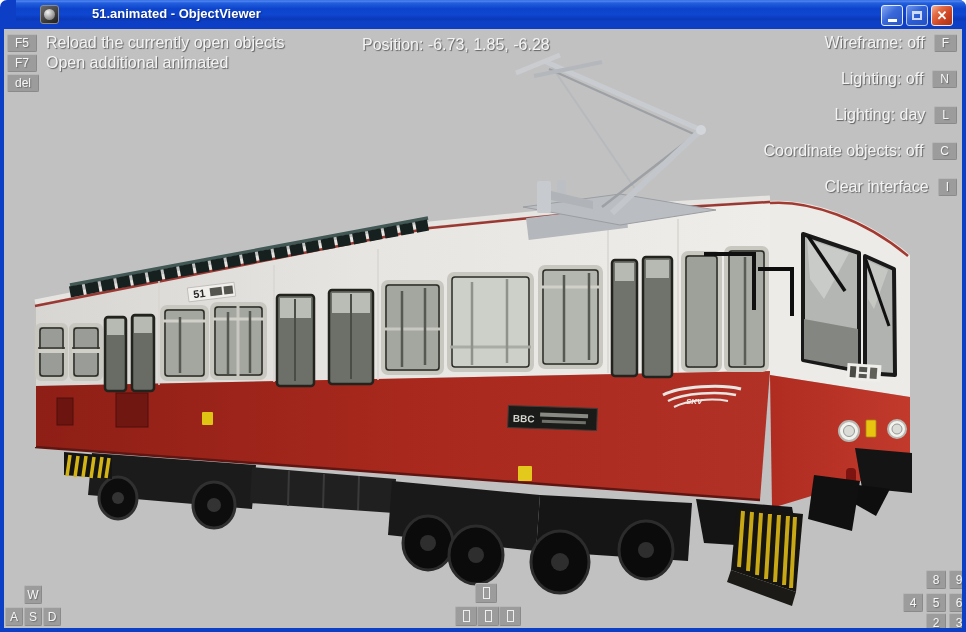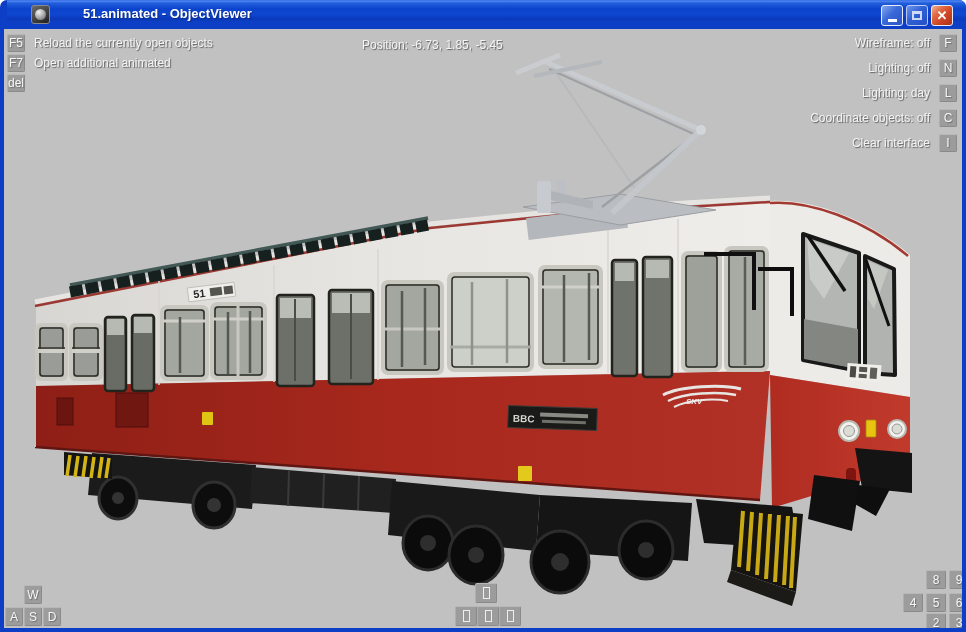--- a/index.html
+++ b/index.html
@@ -1,20 +1,20 @@
 <!DOCTYPE html>
 <html><head>
 <meta charset="utf-8">
 <style>
   html,body{margin:0;padding:0;background:#ffffff;}
   *{box-sizing:border-box;}
   .window{position:relative;width:966px;height:632px;background:#0c3ec6;
     font-family:"Liberation Sans",sans-serif;overflow:hidden;border-radius:7px 7px 0 0;}
   
-  .titlebar{position:absolute;top:0;left:7px;right:0;height:21px;
+  .titlebar{position:absolute;top:0;left:16px;right:0;height:21px;
     background:linear-gradient(180deg,#2a65e8 0%,#5287ef 5%,#2360dd 14%,#0d43cc 42%,#0f47d1 68%,#0a38bb 90%,#0d3dbd 100%);}
   .title-icon{position:absolute;left:24px;top:5px;width:19px;height:19px;border-radius:3px;
     background:linear-gradient(145deg,#6b6b6b,#1e1e1e);border:1px solid #8a8a8a;}
   .title-icon::after{content:"";position:absolute;left:3px;top:3px;width:11px;height:11px;border-radius:50%;
     background:radial-gradient(circle at 35% 30%,#f4f4f4,#9a9a9a 60%,#5c5c5c);}
   .title-text{position:absolute;left:76px;top:6px;color:#ffffff;font-weight:bold;font-size:13px;
     text-shadow:1px 1px 1px #0a2a86;white-space:nowrap;}
   .tb-buttons{position:absolute;top:5px;right:13px;display:flex;gap:3px;}
   .tb-btn{width:22px;height:21px;border-radius:3px;border:1px solid #e6ecfa;
     display:flex;align-items:center;justify-content:center;padding:0;}
@@ -22,29 +22,29 @@
   .tb-btn.max{opacity:.8;}
   .glyph-min{display:block;width:9px;height:3px;background:#ffffff;margin-top:9px;}
   .glyph-max{display:block;width:10px;height:9px;border:2px solid #ffffff;border-top-width:3px;}
   .tb-btn.close{background:linear-gradient(135deg,#f4b49c 0%,#e26b44 30%,#cc4423 62%,#aa3317 100%);}
   .glyph-close{color:#ffffff;font-size:13px;font-weight:bold;line-height:1;}
   
   .viewport{position:absolute;left:4px;top:29px;width:958px;height:599px;background:#c1c1c1;overflow:hidden;}
   .scene{position:absolute;left:0;top:0;}
   svg{font-family:"Liberation Sans",sans-serif;}
   
-  .hud-label{color:#f4f4f4;font-size:12px;line-height:18px;text-shadow:1px 1px 1px rgba(92,92,92,.95);white-space:nowrap;}
-  .kbd{min-width:18px;height:18px;padding:0 0;background:#9c9c9c;
+  .hud-label{color:#f4f4f4;font-size:16px;line-height:18px;text-shadow:1px 1px 1px rgba(92,92,92,.95);white-space:nowrap;}
+  .kbd{min-width:18px;height:18px;padding:0 7px;background:#9c9c9c;
     border:1px solid #8a8a8a;border-top-color:#b8b8b8;border-left-color:#aeaeae;border-radius:2px;
     color:#f6f6f6;font-size:12px;display:flex;align-items:center;justify-content:center;
     text-shadow:1px 1px 1px #6f6f6f;}
   .hud-tl{position:absolute;left:3px;top:5px;display:flex;flex-direction:column;gap:2px;}
   .hud-row{display:flex;align-items:center;gap:9px;height:18px;}
   .hud-pos{position:absolute;left:358px;top:7px;}
-  .hud-tr{position:absolute;right:5px;top:5px;display:flex;flex-direction:column;gap:7px;align-items:flex-end;}
+  .hud-tr{position:absolute;right:5px;top:5px;display:flex;flex-direction:column;gap:18px;align-items:flex-end;}
   .keys-wasd{position:absolute;left:1px;top:556px;width:60px;height:42px;}
   .keys-wasd .kbd{position:absolute;width:16px;height:19px;padding:0;}
   .key-w{left:19px;top:0;} .key-a{left:0;top:22px;} .key-s{left:19px;top:22px;} .key-d{left:38px;top:22px;}
   .keys-arrows{position:absolute;left:449px;top:554px;width:72px;height:44px;}
   .keys-arrows .kbd{position:absolute;width:22px;height:20px;padding:0;}
   .key-up{left:22px;top:0;} .key-left{left:2px;top:23px;} .key-down{left:24px;top:23px;} .key-right{left:46px;top:23px;}
   .missing-glyph{display:block;width:7px;height:12px;border:1px solid #efefef;}
   .keys-numpad{position:absolute;left:899px;top:541px;width:70px;height:60px;}
   .keys-numpad .kbd{position:absolute;width:20px;height:19px;padding:0;}
   .np-8{left:23px;top:0;} .np-9{left:46px;top:0;}
@@ -306,21 +306,21 @@
       </div>
       <div class="hud-row">
         <span class="kbd">F7</span>
         <span class="hud-label">Open additional animated</span>
       </div>
       <div class="hud-row">
         <span class="kbd">del</span>
       </div>
     </div>
 
-    <div class="hud-pos hud-label">Position: -6.73, 1.85, -5.45</div>
+    <div class="hud-pos hud-label">Position: -6.73, 1.85, -6.28</div>
 
     <div class="hud-tr">
       <div class="hud-row">
         <span class="hud-label">Wireframe: off</span>
         <span class="kbd">F</span>
       </div>
       <div class="hud-row">
         <span class="hud-label">Lighting: off</span>
         <span class="kbd">N</span>
       </div>

